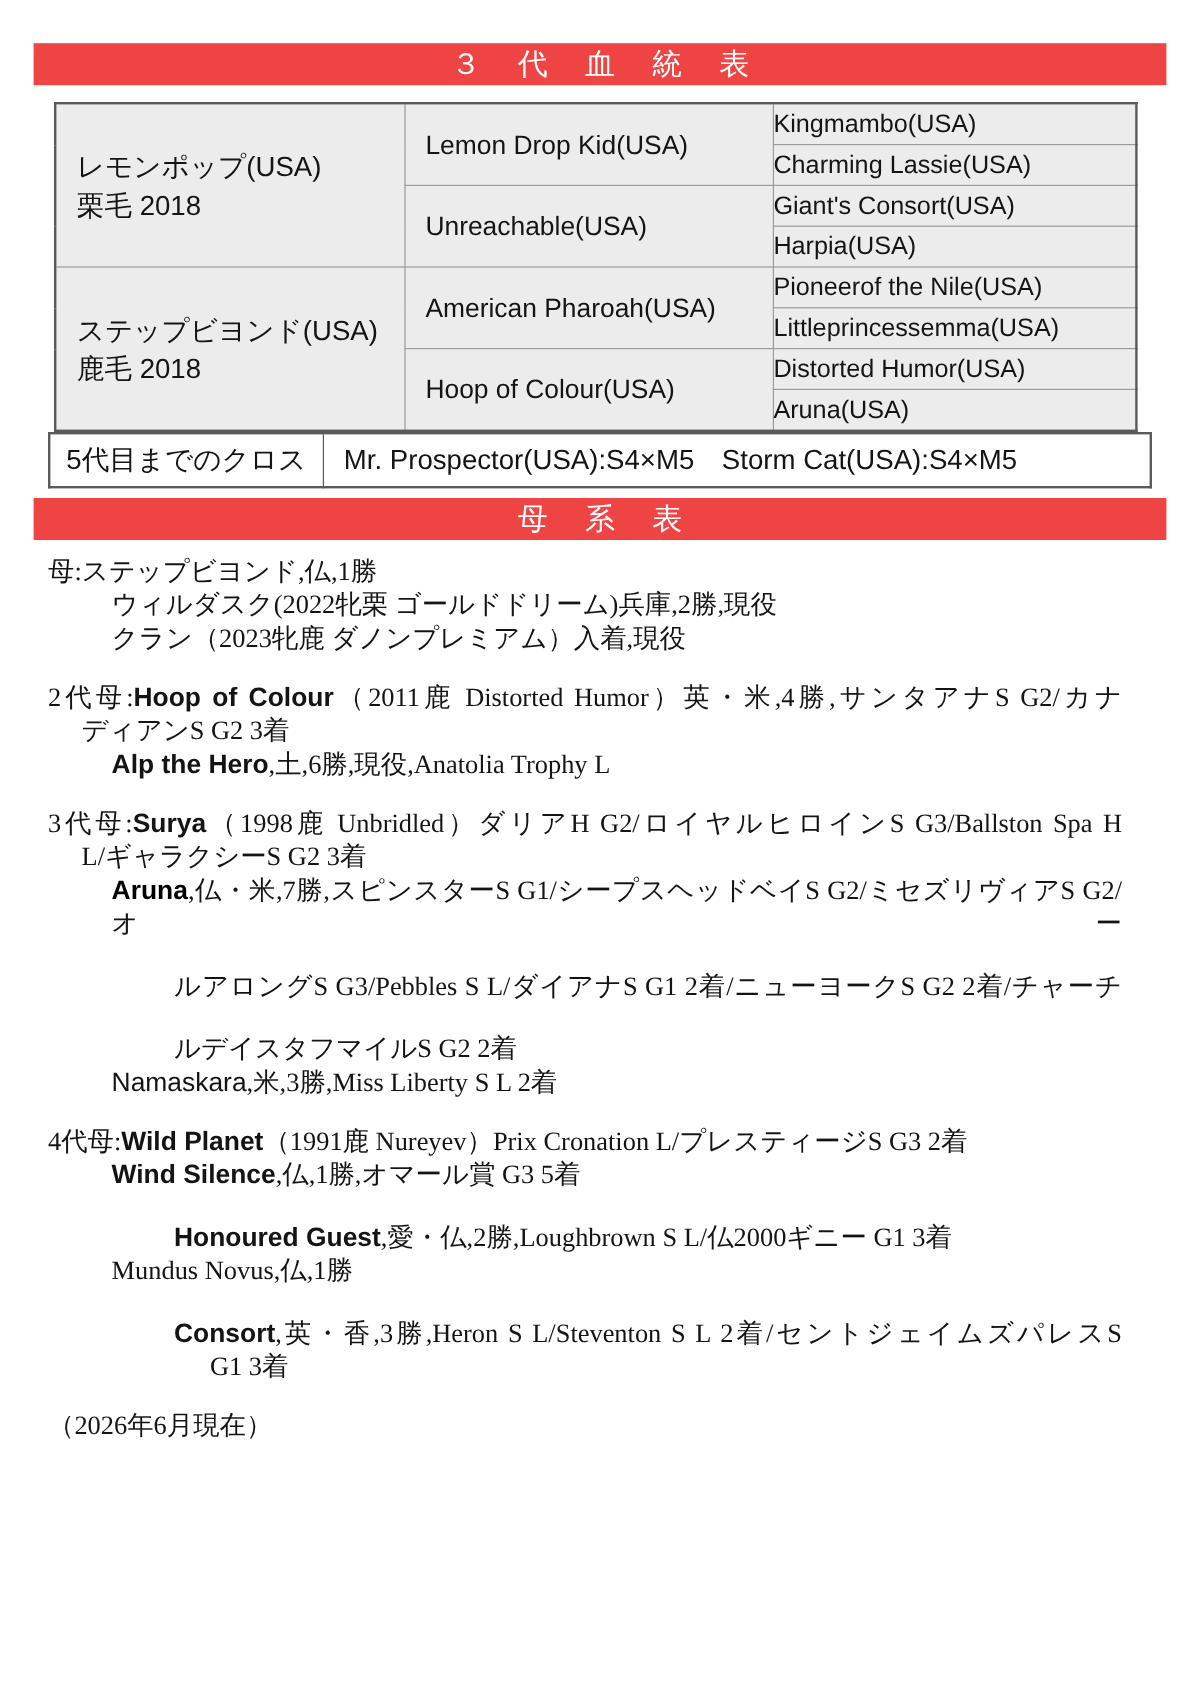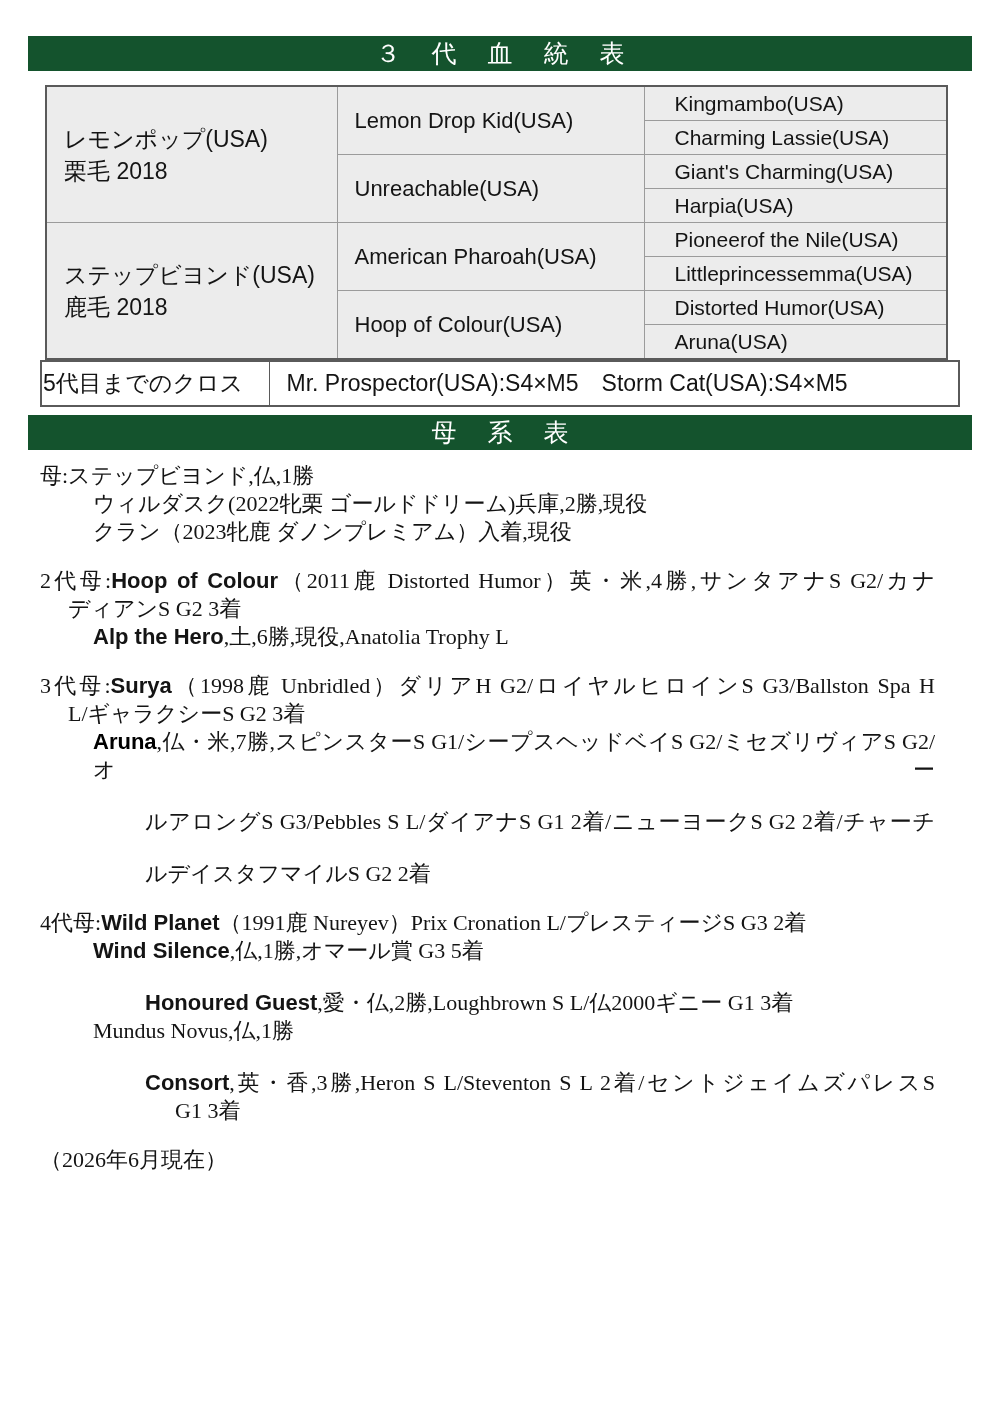--- a/index.html
+++ b/index.html
@@ -5,46 +5,46 @@
   html,body { margin:0; padding:0; }
   body {
     width:1000px; height:1415px; background:#ffffff; color:#141414;
     font-family:"Liberation Sans","DejaVu Sans",sans-serif;
     overflow:hidden;
   }
   .content { padding:36px 28px 0 28px; }
 
   
   .bar {
-    height:35px; background:#14532d; color:#ffffff;
+    height:35px; background:#ef4444; color:#ffffff;
     display:flex; align-items:center; justify-content:center;
     font-size:25px; font-weight:500; letter-spacing:12px; text-indent:12px;
   }
 
   
   table.ped {
     border-collapse:collapse; table-layout:fixed;
     width:901px; margin:14px 0 0 17px;
     border:2px solid #5a5a5a;
   }
   table.ped td {
     background:#ececec; border:1px solid #9b9b9b;
     font-size:22px; padding:0 4px 0 17px; vertical-align:middle;
   }
   table.ped td.g1 { font-size:23px; line-height:32px;margin-left:41px; }
-  table.ped td.g3 { height:33px; font-size:21px; padding-left:30px; }
+  table.ped td.g3 { height:33px; font-size:21px; padding-left:0; }
 
   
   table.cross {
     border-collapse:collapse; table-layout:fixed;
     width:918px; margin:0 0 0 12px;
     border:2px solid #5a5a5a;
   }
   table.cross td { border:1px solid #5a5a5a; background:#ffffff; height:41px; font-size:23px; vertical-align:middle; }
-  table.cross td.label { }
+  table.cross td.label { text-align:center; }
   table.cross td.value { padding-left:17px; }
 
   .bar.second { margin-top:8px; }
 
   
   .maternal { margin:12px 0 0 12px; width:895px; overflow:hidden; }
   .mline {
     font-family:"Liberation Serif","DejaVu Serif",serif;
     font-size:22px; line-height:28px; white-space:nowrap;
   }
@@ -87,21 +87,21 @@
         <div>栗毛 2018</div>
       </td>
       <td class="g2" rowspan="2">Lemon Drop Kid(USA)</td>
       <td class="g3">Kingmambo(USA)</td>
     </tr>
     <tr>
       <td class="g3">Charming Lassie(USA)</td>
     </tr>
     <tr>
       <td class="g2" rowspan="2">Unreachable(USA)</td>
-      <td class="g3">Giant's Charming(USA)</td>
+      <td class="g3">Giant's Consort(USA)</td>
     </tr>
     <tr>
       <td class="g3">Harpia(USA)</td>
     </tr>
     <tr>
       <td class="g1" rowspan="4">
         <div>ステップビヨンド(USA)</div>
         <div>鹿毛 2018</div>
       </td>
       <td class="g2" rowspan="2">American Pharoah(USA)</td>
@@ -140,20 +140,21 @@
       <div class="mline ind-2"><span class="r-serif">ウィルダスク(2022牝栗 ゴールドドリーム)兵庫,2勝,現役</span></div>
       <div class="mline ind-2"><span class="r-serif">クラン（2023牝鹿 ダノンプレミアム）入着,現役</span></div>
       <div class="mline ind-0 just gap"><span class="r-serif">2代母:</span><span class="r-bold">Hoop of Colour</span><span class="r-serif">（2011鹿 Distorted Humor）英・米,4勝,サンタアナS G2/カナ</span></div>
       <div class="mline ind-1"><span class="r-serif">ディアンS G2 3着</span></div>
       <div class="mline ind-2"><span class="r-bold">Alp the Hero</span><span class="r-serif">,土,6勝,現役,Anatolia Trophy L</span></div>
       <div class="mline ind-0 just gap"><span class="r-serif">3代母:</span><span class="r-bold">Surya</span><span class="r-serif">（1998鹿 Unbridled）ダリアH G2/ロイヤルヒロインS G3/Ballston Spa H</span></div>
       <div class="mline ind-1"><span class="r-serif">L/ギャラクシーS G2 3着</span></div>
       <div class="mline ind-2 just"><span class="r-red">Aruna</span><span class="r-serif">,仏・米,7勝,スピンスターS G1/シープスヘッドベイS G2/ミセズリヴィアS G2/オー</span></div>
       <div class="mline ind-3 just"><span class="r-serif">ルアロングS G3/Pebbles S L/ダイアナS G1 2着/ニューヨークS G2 2着/チャーチ</span></div>
       <div class="mline ind-3"><span class="r-serif">ルデイスタフマイルS G2 2着</span></div>
+      <div class="mline ind-2"><span class="r-sans">Namaskara</span><span class="r-serif">,米,3勝,Miss Liberty S L 2着</span></div>
       <div class="mline ind-0 gap"><span class="r-serif">4代母:</span><span class="r-bold">Wild Planet</span><span class="r-serif">（1991鹿 Nureyev）Prix Cronation L/プレスティージS G3 2着</span></div>
       <div class="mline ind-2"><span class="r-bold">Wind Silence</span><span class="r-serif">,仏,1勝,オマール賞 G3 5着</span></div>
       <div class="mline ind-3"><span class="r-bold">Honoured Guest</span><span class="r-serif">,愛・仏,2勝,Loughbrown S L/仏2000ギニー G1 3着</span></div>
       <div class="mline ind-2"><span class="r-serif">Mundus Novus,仏,1勝</span></div>
       <div class="mline ind-3 just"><span class="r-bold">Consort</span><span class="r-serif">,英・香,3勝,Heron S L/Steventon S L 2着/セントジェイムズパレスS</span></div>
       <div class="mline ind-4"><span class="r-serif">G1 3着</span></div>
       <div class="mline ind-0 gap"><span class="r-serif">（2026年6月現在）</span></div>
     </div>
 
   <div class="footer">

